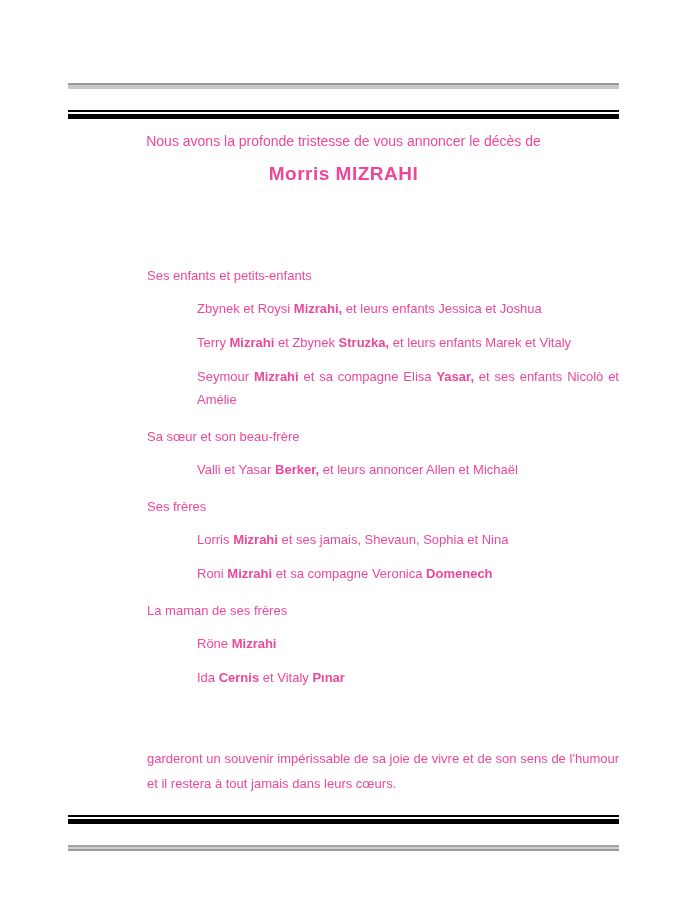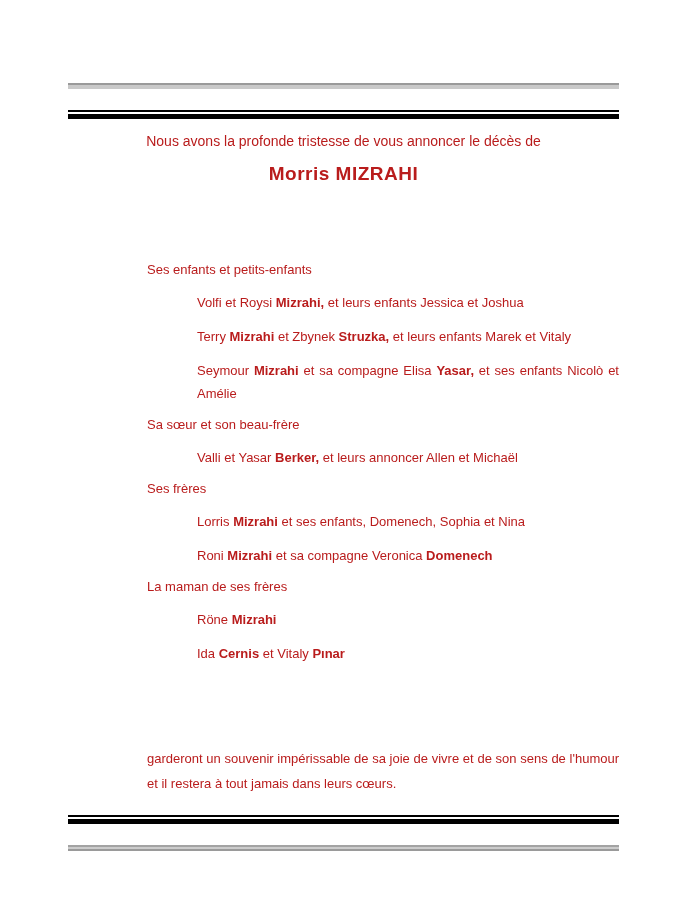--- a/index.html
+++ b/index.html
@@ -2,21 +2,21 @@
 <html><head>
 <meta charset="utf-8">
 <style>
   * { margin: 0; padding: 0; box-sizing: border-box; }
   html, body { background: #ffffff; }
   .page {
     position: relative;
     width: 689px;
     height: 916px;
     background: #ffffff;
-    color: #b91c1c;
+    color: #ec4899;
     font-family: "Liberation Sans", sans-serif;
     overflow: hidden;
   }
   
   .rule { position: absolute; left: 68px; width: 551px; }
   .rule-gray-top    { top: 83px; }
   .rule-black-top   { top: 110px; }
   .rule-black-bottom{ top: 815px; }
   .rule-gray-bottom { top: 845px; }
   .gt1 { height: 2px; background: #9a9a9a; }
@@ -37,21 +37,21 @@
   .title { font-size: 19px; font-weight: 700; margin-top: 12px; letter-spacing: 0.5px; }
   .subtitle { font-size: 14px; line-height: 20px; margin-top: 16px; }
   .subtitle sup { font-size: 9px; }
   
   .family-list {
     position: absolute;
     top: 250px; left: 147px; width: 472px;
     font-size: 13px;
   }
   .line { margin-top: 13px; line-height: 21px; }
-  .section-heading { margin-top: 9px; }
+  .section-heading { margin-top: 15px; }
   .entry { padding-left: 50px; line-height: 23px; margin-top: 11px; }
   .entry.justify { text-align: justify; text-align-last: left; }
   .b { font-weight: 700; }
   
   .closing {
     position: absolute;
     top: 746px; left: 147px; width: 472px;
     font-size: 13px; line-height: 25px;
     text-align: justify;
   }
@@ -71,27 +71,27 @@
     <div class="bk2"></div>
   </div>
 
   <div class="header-block">
     <div class="intro">Nous avons la profonde tristesse de vous annoncer le décès de</div>
     <div class="title">Morris MIZRAHI</div>
   </div>
 
   <div class="family-list">
       <div class="section-heading line">Ses enfants et petits-enfants</div>
-      <div class="entry"><span>Volfi et Roysi </span><span class="b">Mizrahi,</span><span> et leurs enfants Jessica et Joshua</span></div>
+      <div class="entry"><span>Zbynek et Roysi </span><span class="b">Mizrahi,</span><span> et leurs enfants Jessica et Joshua</span></div>
       <div class="entry"><span>Terry </span><span class="b">Mizrahi</span><span> et Zbynek </span><span class="b">Struzka,</span><span> et leurs enfants Marek et Vitaly</span></div>
       <div class="entry justify"><span>Seymour </span><span class="b">Mizrahi</span><span> et sa compagne Elisa </span><span class="b">Yasar,</span><span> et ses enfants Nicolò et Amélie</span></div>
       <div class="section-heading line">Sa sœur et son beau-frère</div>
       <div class="entry"><span>Valli et Yasar </span><span class="b">Berker,</span><span> et leurs annoncer Allen et Michaël</span></div>
       <div class="section-heading line">Ses frères</div>
-      <div class="entry"><span>Lorris </span><span class="b">Mizrahi</span><span> et ses enfants, Domenech, Sophia et Nina</span></div>
+      <div class="entry"><span>Lorris </span><span class="b">Mizrahi</span><span> et ses jamais, Shevaun, Sophia et Nina</span></div>
       <div class="entry"><span>Roni </span><span class="b">Mizrahi</span><span> et sa compagne Veronica </span><span class="b">Domenech</span></div>
       <div class="section-heading line">La maman de ses frères</div>
       <div class="entry"><span>Röne </span><span class="b">Mizrahi</span></div>
       <div class="entry"><span>Ida </span><span class="b">Cernis</span><span> et Vitaly </span><span class="b">Pınar</span></div>
     </div>
 
   <div class="closing">garderont un souvenir impérissable de sa joie de vivre et de son sens de l'humour et il restera à tout jamais dans leurs cœurs.</div>
 
   <div class="rule rule-black-bottom">
     <div class="bk1"></div>

